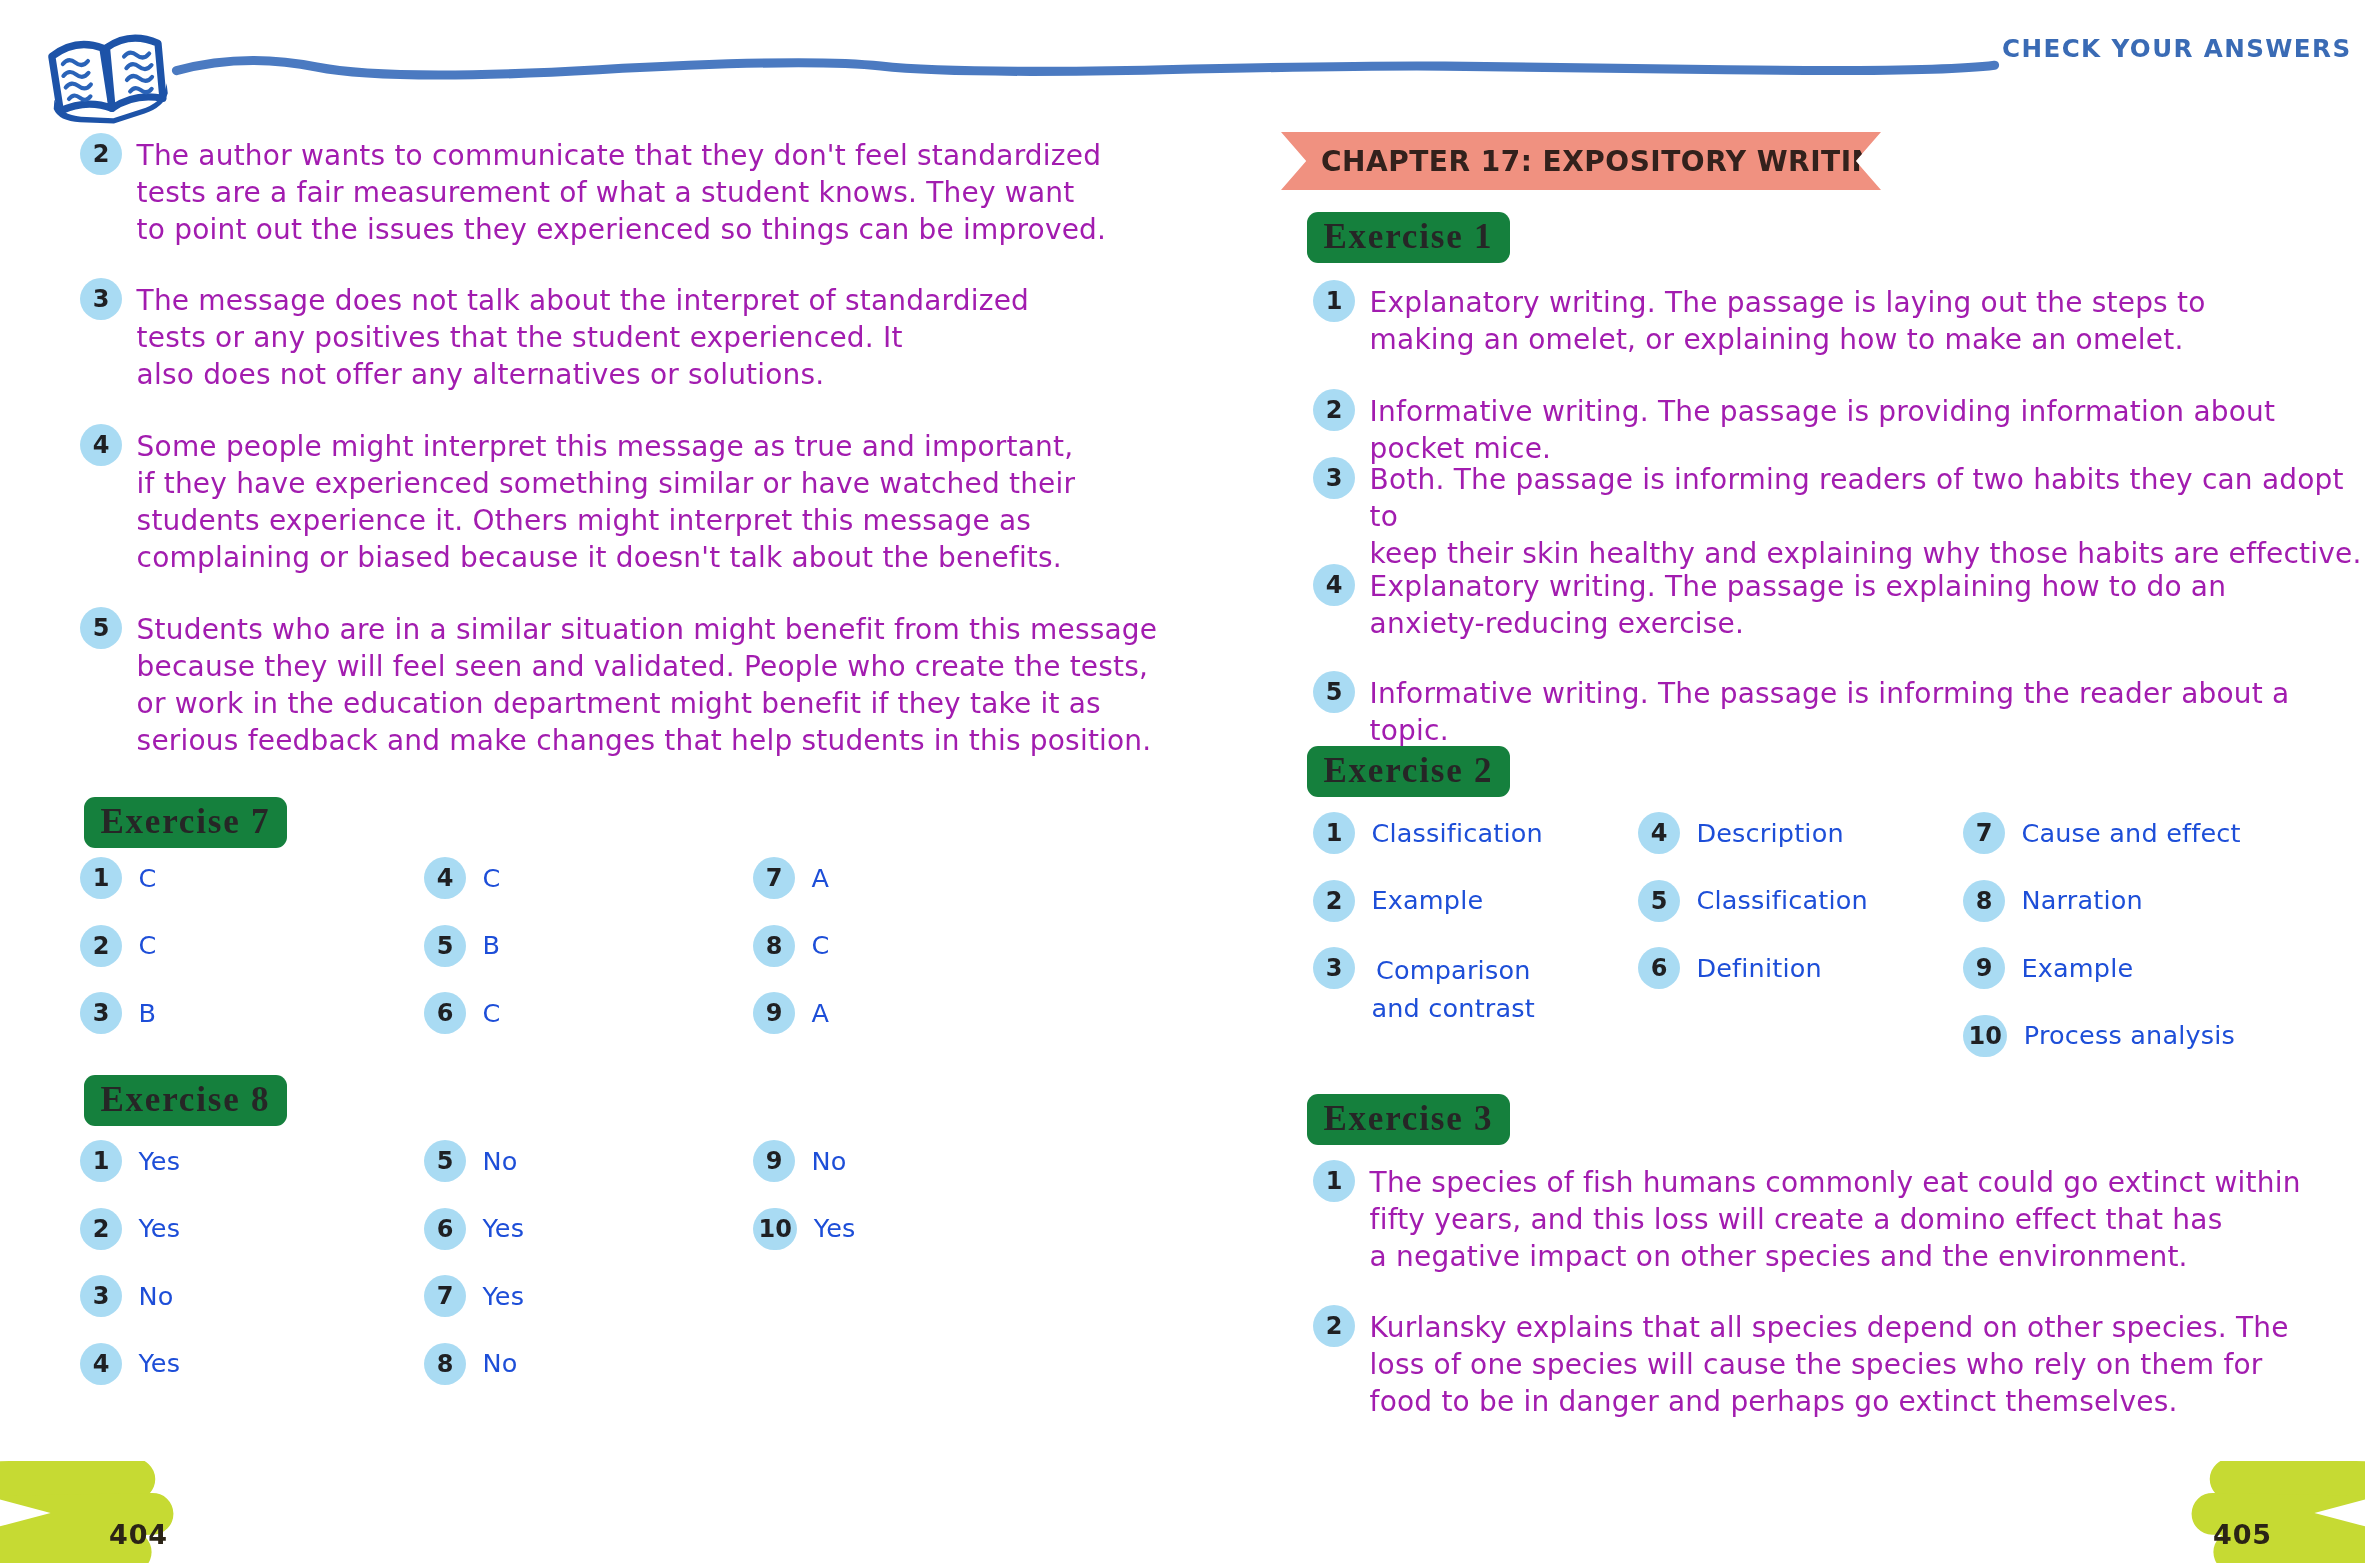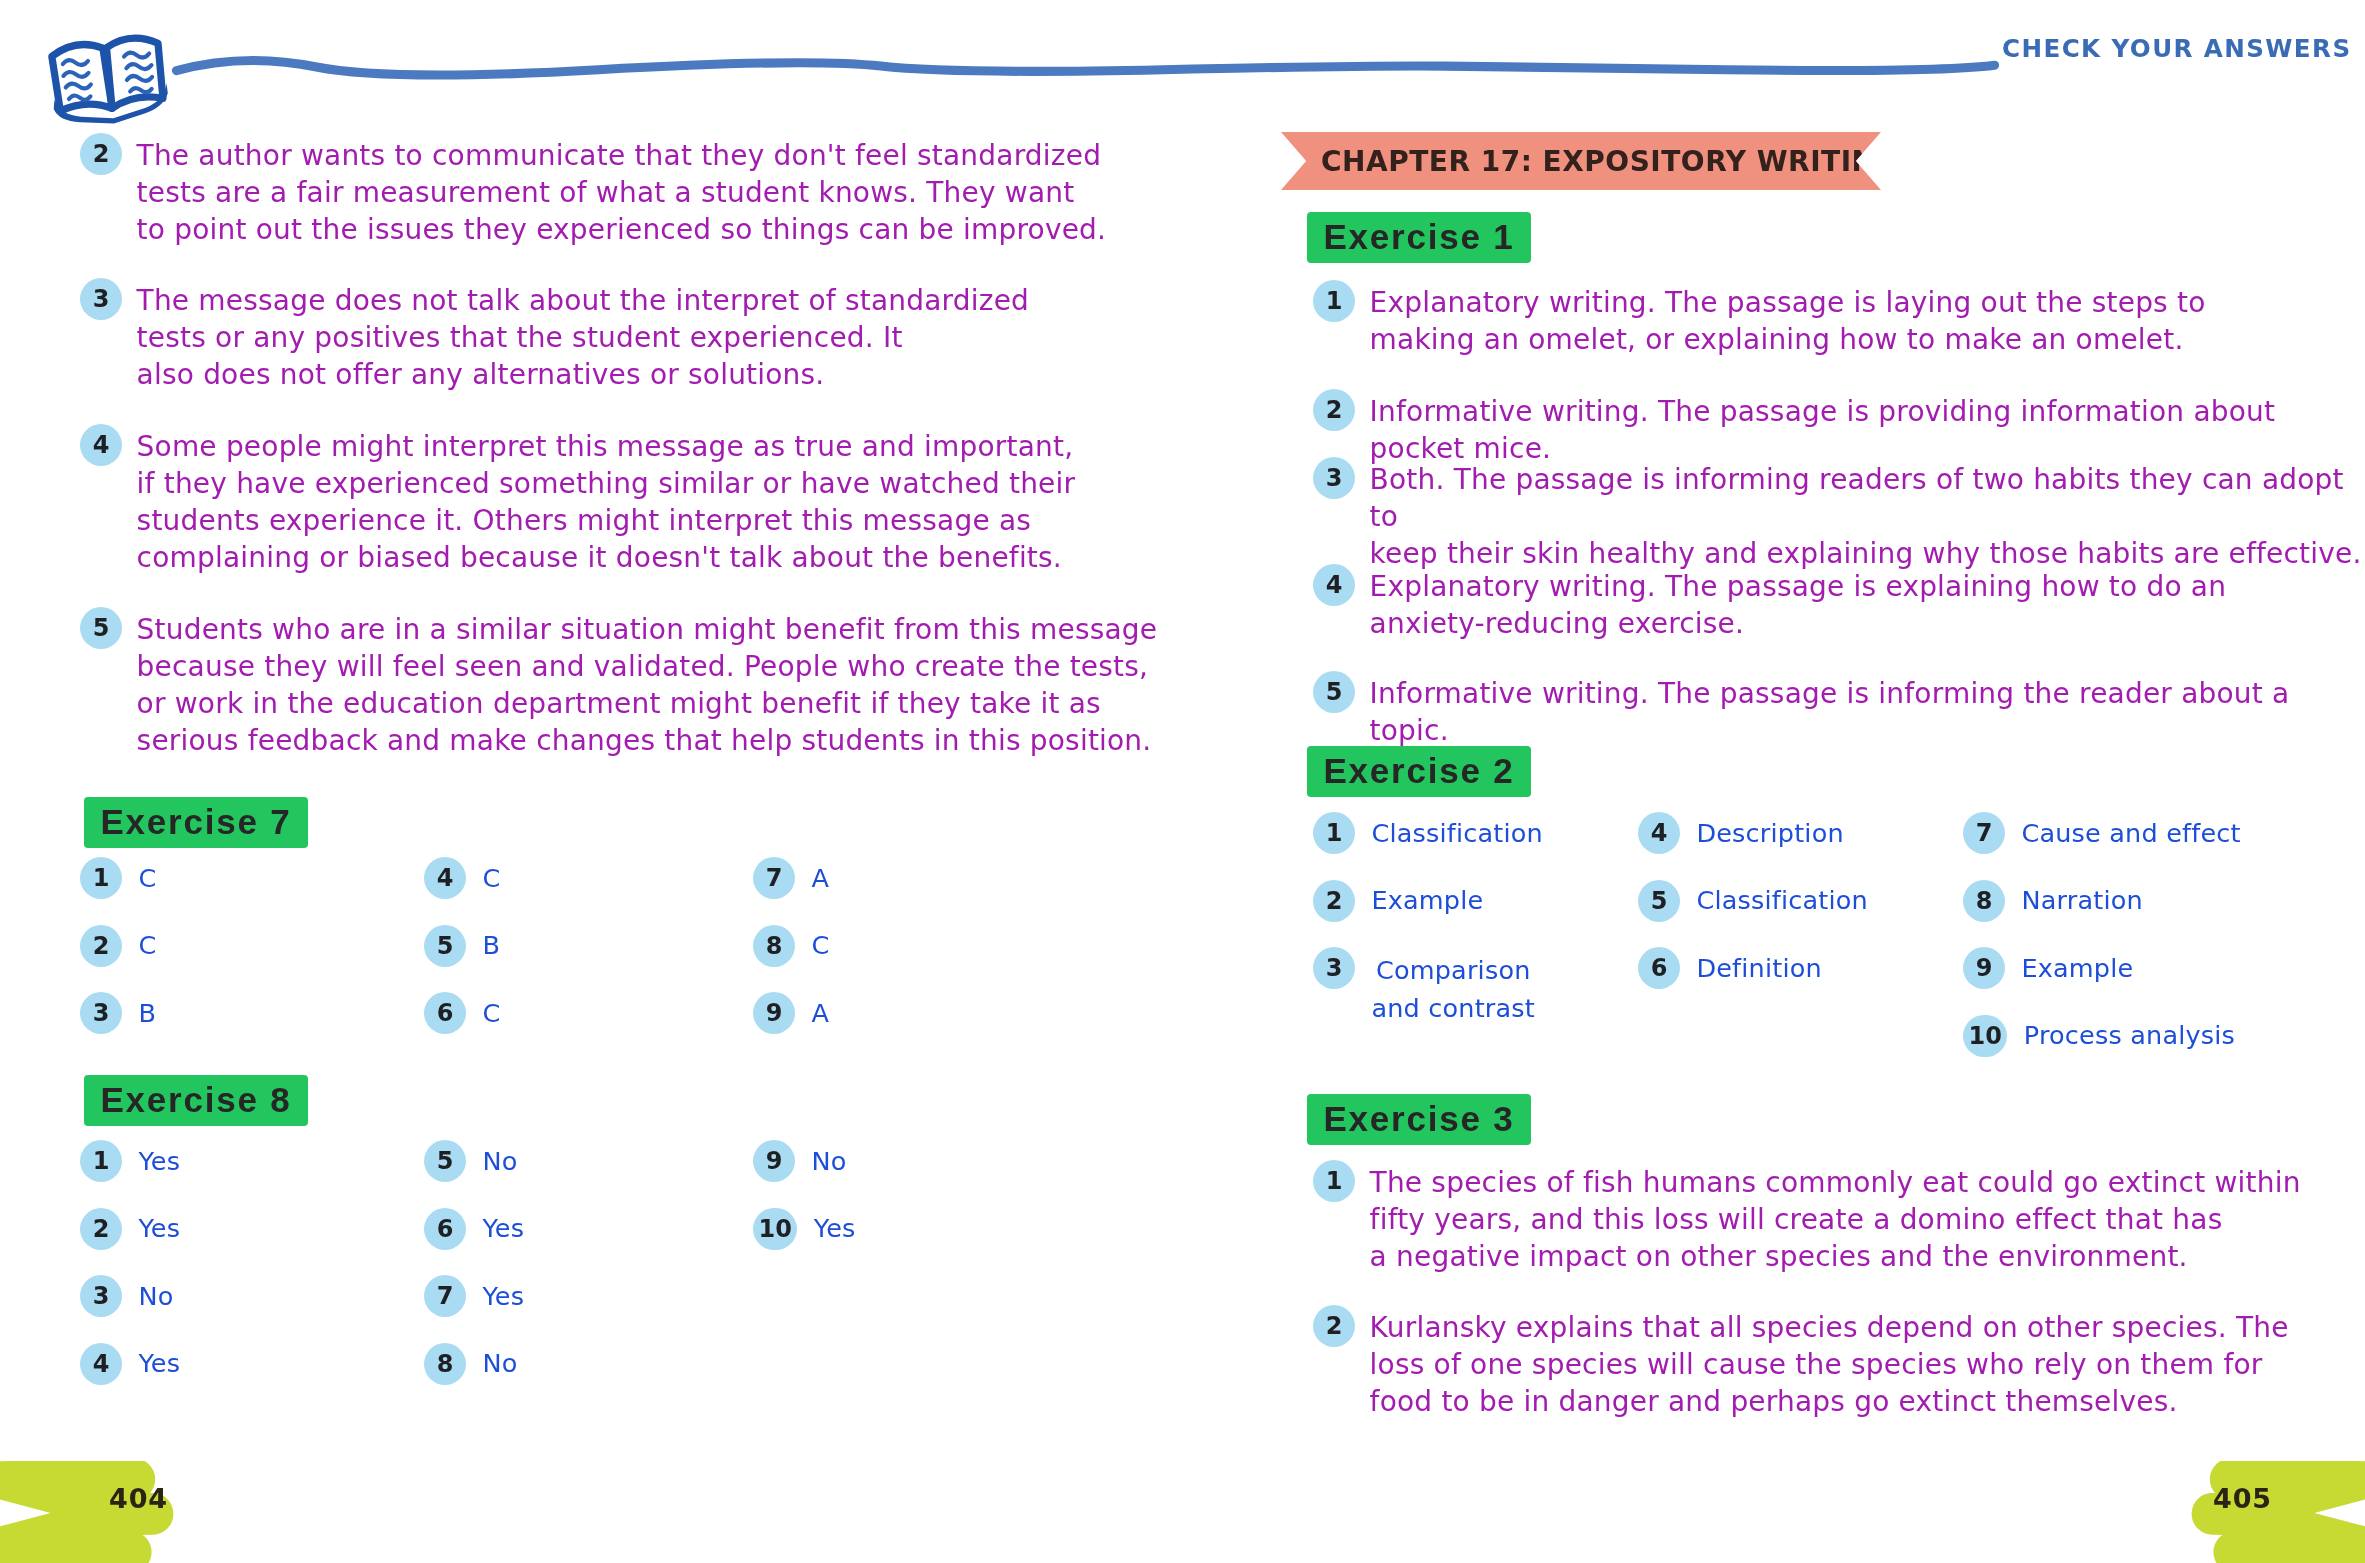--- a/index.html
+++ b/index.html
@@ -14,42 +14,42 @@
                color:#3a6bb5; white-space:nowrap; }
 
   
   .badge { display:inline-flex; align-items:center; justify-content:center;
            min-width:42px; height:42px; padding:0 5.5px; border-radius:24px;
            background:#a9dbf3; color:#1f2023; font-size:24px; font-weight:600;
            flex:0 0 auto; }
   .item { position:absolute; display:flex; gap:14.6px; align-items:flex-start; }
   .para { white-space:pre-line; font-size:28px; line-height:37px; color:#a21caf;
           padding-top:3.6px; letter-spacing:0.2px; }
-  .ex-head { position:absolute; display:inline-block; background:#22c55e;
-             border-radius:4px; padding:4.5px 16.4px 6.4px 16.4px;
-             font-family:Liberation Sans, sans-serif; font-weight:700;
+  .ex-head { position:absolute; display:inline-block; background:#15803d;
+             border-radius:11px; padding:4.5px 16.4px 6.4px 16.4px;
+             font-family:Liberation Serif, serif; font-weight:700;
              font-size:35px; color:#262626; letter-spacing:1.8px; }
   .ans-col { position:absolute; display:flex; flex-direction:column; }
   .ans-row { display:flex; align-items:flex-start; gap:16.4px; margin-bottom:25.5px; height:42px; }
   .ans-row.tall { height:auto; }
   .ans-text { font-size:25.5px; color:#1d4ed8; line-height:31px; padding-top:5.5px;
               white-space:pre-line; letter-spacing:0.2px; }
 
   
   .chapter-banner { position:absolute; left:1281px; top:132px; width:600px; height:58px;
                     background:#f09180; display:flex; align-items:center;
                     padding-left:40px; padding-right:47px;
                     clip-path:polygon(0 0, 100% 0, 95.8% 50%, 100% 100%, 0 100%, 4.2% 50%); }
   .chapter-banner span { font-size:28px; font-weight:800; letter-spacing:0.5px;
                          color:#33211c; white-space:nowrap; }
 
   
   .tab-svg { position:absolute; }
   .page-num { position:absolute; font-size:27px; font-weight:800; color:#2b2416;
-              letter-spacing:0.9px; }
+              letter-spacing:0.9px;margin-top:36px; }
 </style>
 </head>
 <body>
 
 <div id="canvas">
 
   <div class="book-icon">
     <svg width="136" height="102" viewBox="0 0 150 112">
       <g transform="rotate(-7 75 56)">
         <path d="M13 76 Q18 94 40 98 L75 104 L112 97 Q134 91 138 73 L138 84 Q131 99 110 103 L75 110 L38 104 Q15 100 11 86 Z" fill="#1d53a8"></path>

